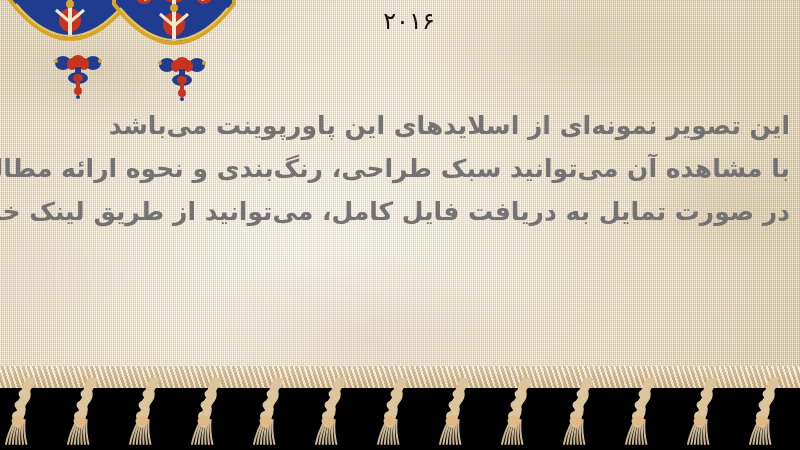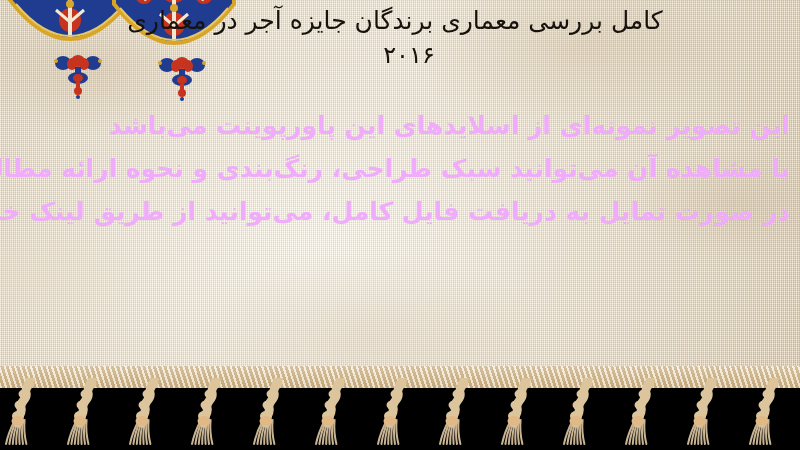--- a/index.html
+++ b/index.html
@@ -121,21 +121,21 @@
     top: 104px;
     width: 780px;
     text-align: right;
     direction: rtl;
   }
   .body-line {
     font-family: "DejaVu Sans", "Liberation Sans", sans-serif;
     font-weight: bold;
     font-size: 25px;
     line-height: 43px;
-    color: #f0abfc;
+    color: #737373;
     white-space: nowrap;
   }
 
   
   .fringe-zone {
     position: absolute;
     left: 0;
     top: 366px;
     width: 800px;
     height: 84px;
@@ -282,21 +282,20 @@
       <ellipse cx="28" cy="26" rx="5" ry="4" fill="#c6341f"></ellipse>
       <rect x="26" y="30" width="4" height="6" fill="#c6341f"></rect>
       <ellipse cx="28" cy="39" rx="4" ry="4" fill="#c6341f"></ellipse>
       <circle cx="28" cy="45" r="2" fill="#1f3c90"></circle>
       <circle cx="6" cy="9" r="2" fill="#d9a527"></circle>
       <circle cx="50" cy="9" r="2" fill="#d9a527"></circle>
     </svg>
   </div>
 
   <div class="title-block">
-    <div class="title-line">کامل بررسی معماری برندگان جایزه آجر در معماری</div>
     <div class="title-line year">۲۰۱۶</div>
   </div>
 
   <div class="body-block">
     <div class="body-line">این تصویر نمونه‌ای از اسلایدهای این پاورپوینت می‌باشد</div>
     <div class="body-line">با مشاهده آن می‌توانید سبک طراحی، رنگ‌بندی و نحوه ارائه مطالب را بررسی نمایید</div>
     <div class="body-line">در صورت تمایل به دریافت فایل کامل، می‌توانید از طریق لینک خرید اقدام فرمایید</div>
   </div>
 
   <div class="black-floor"></div>

